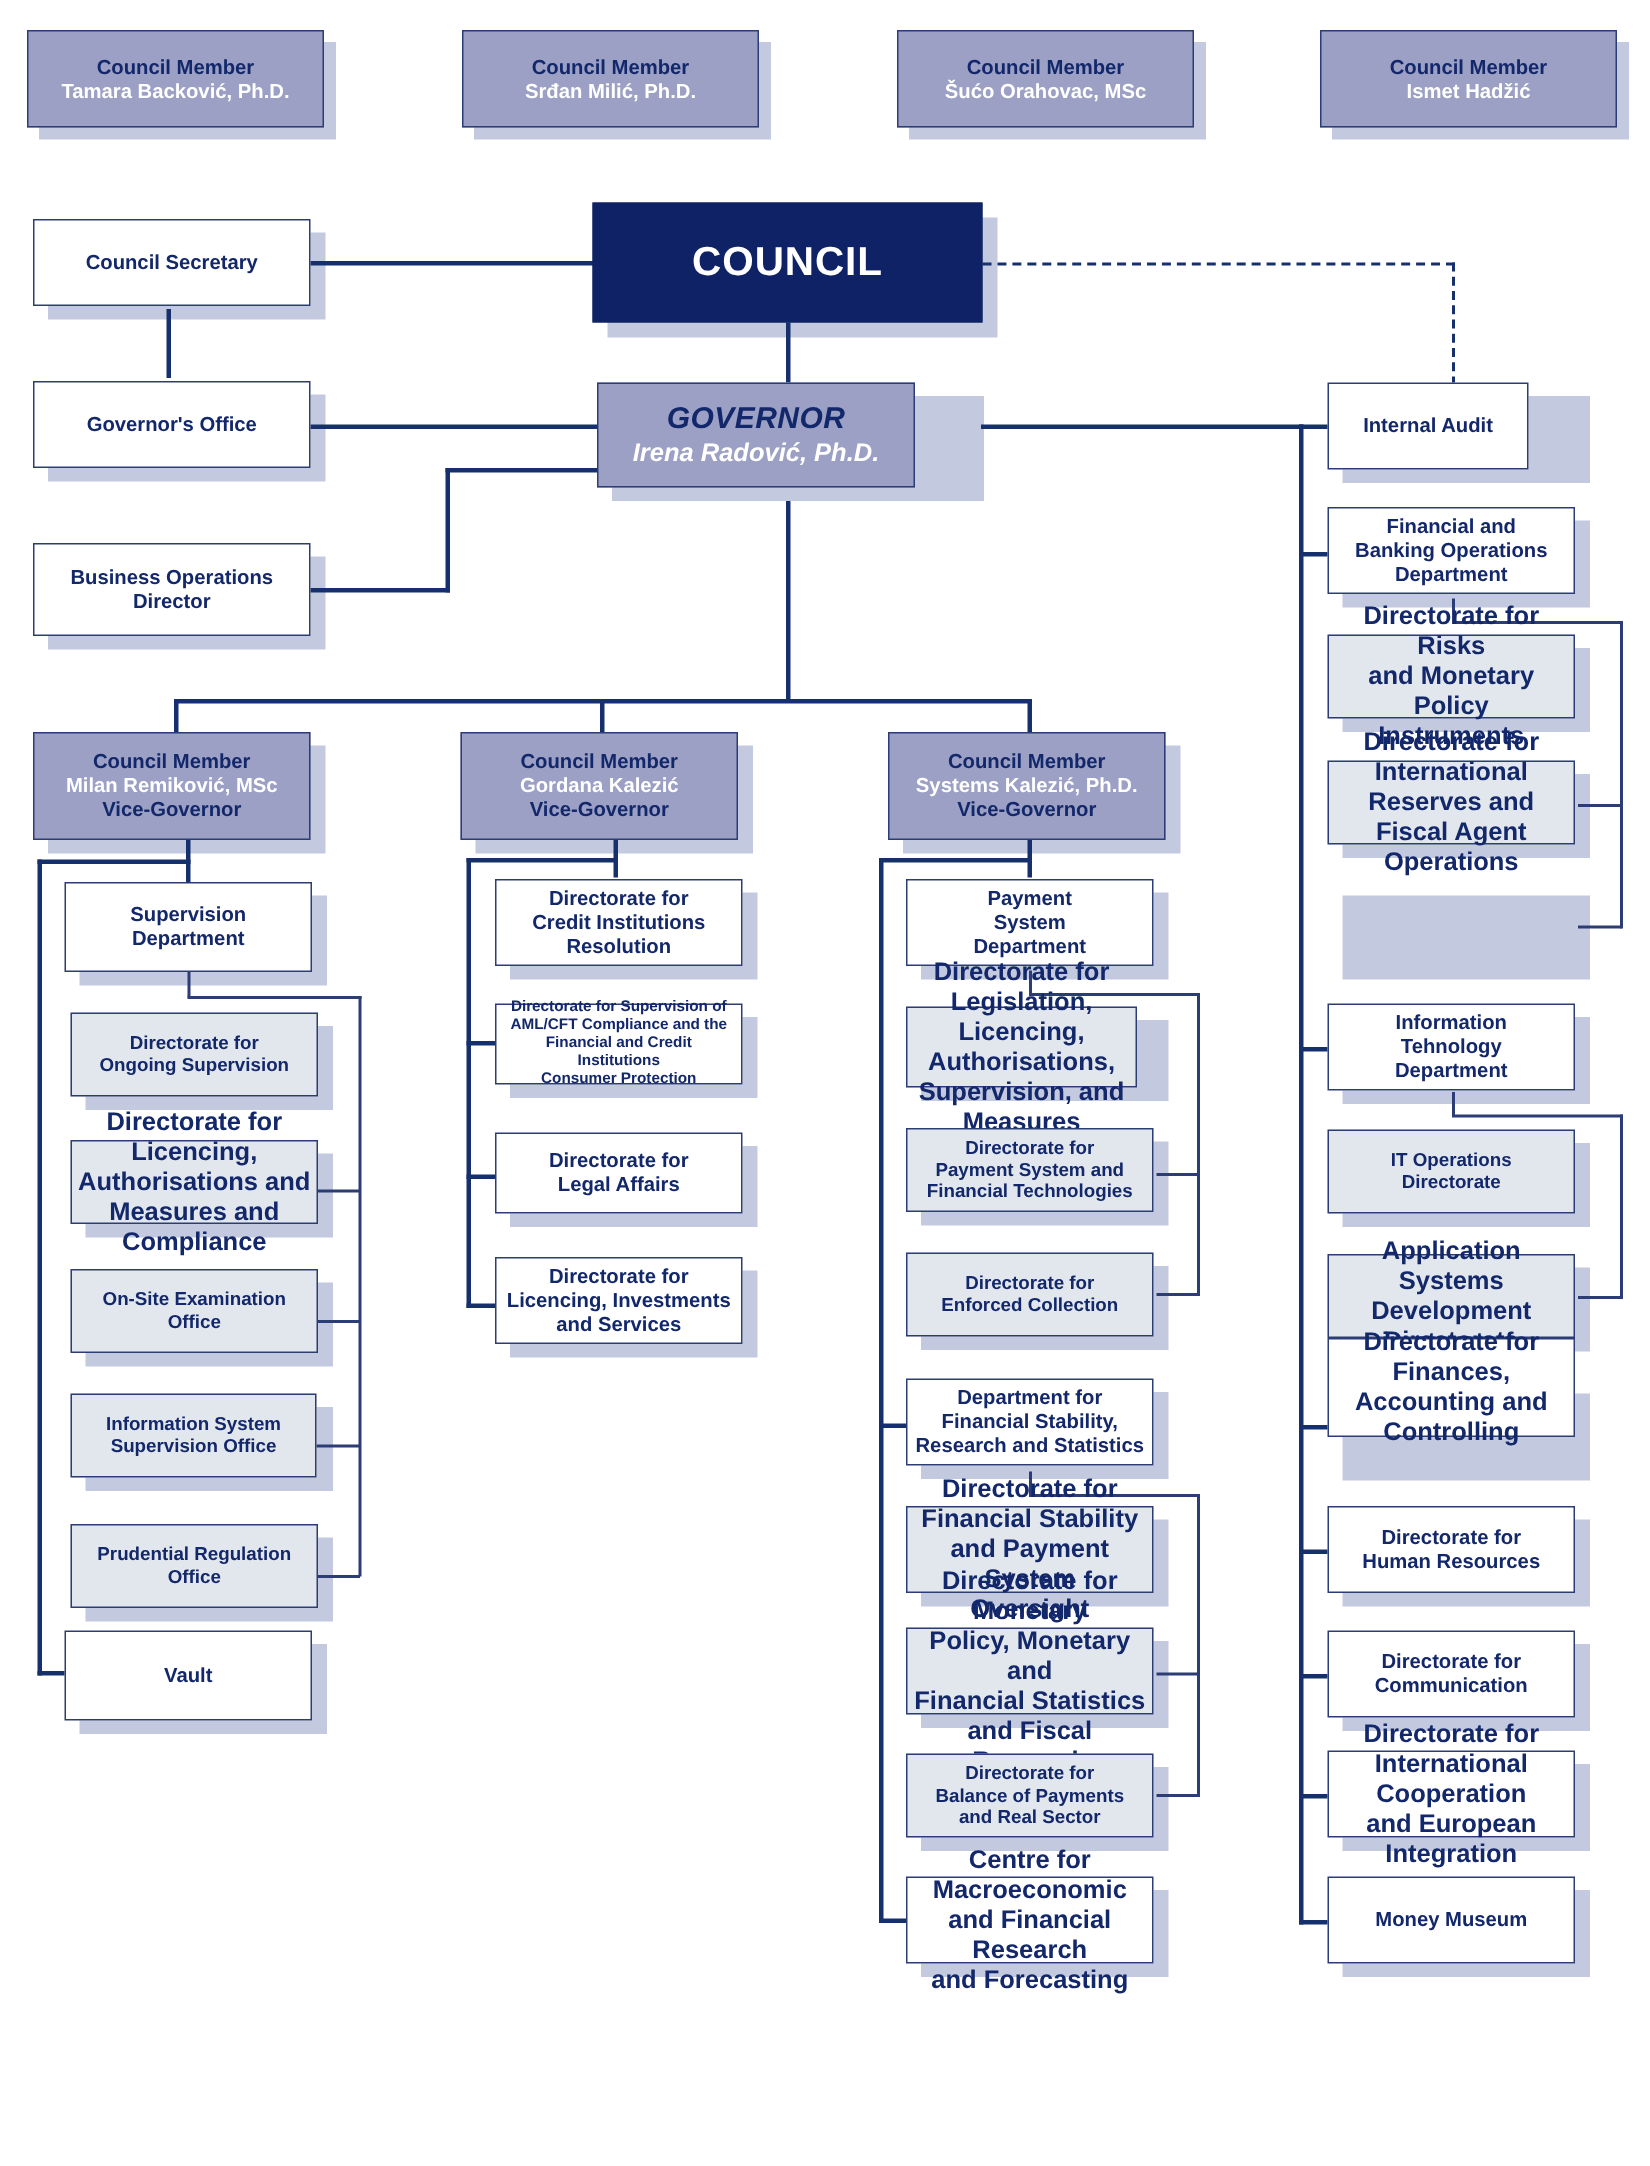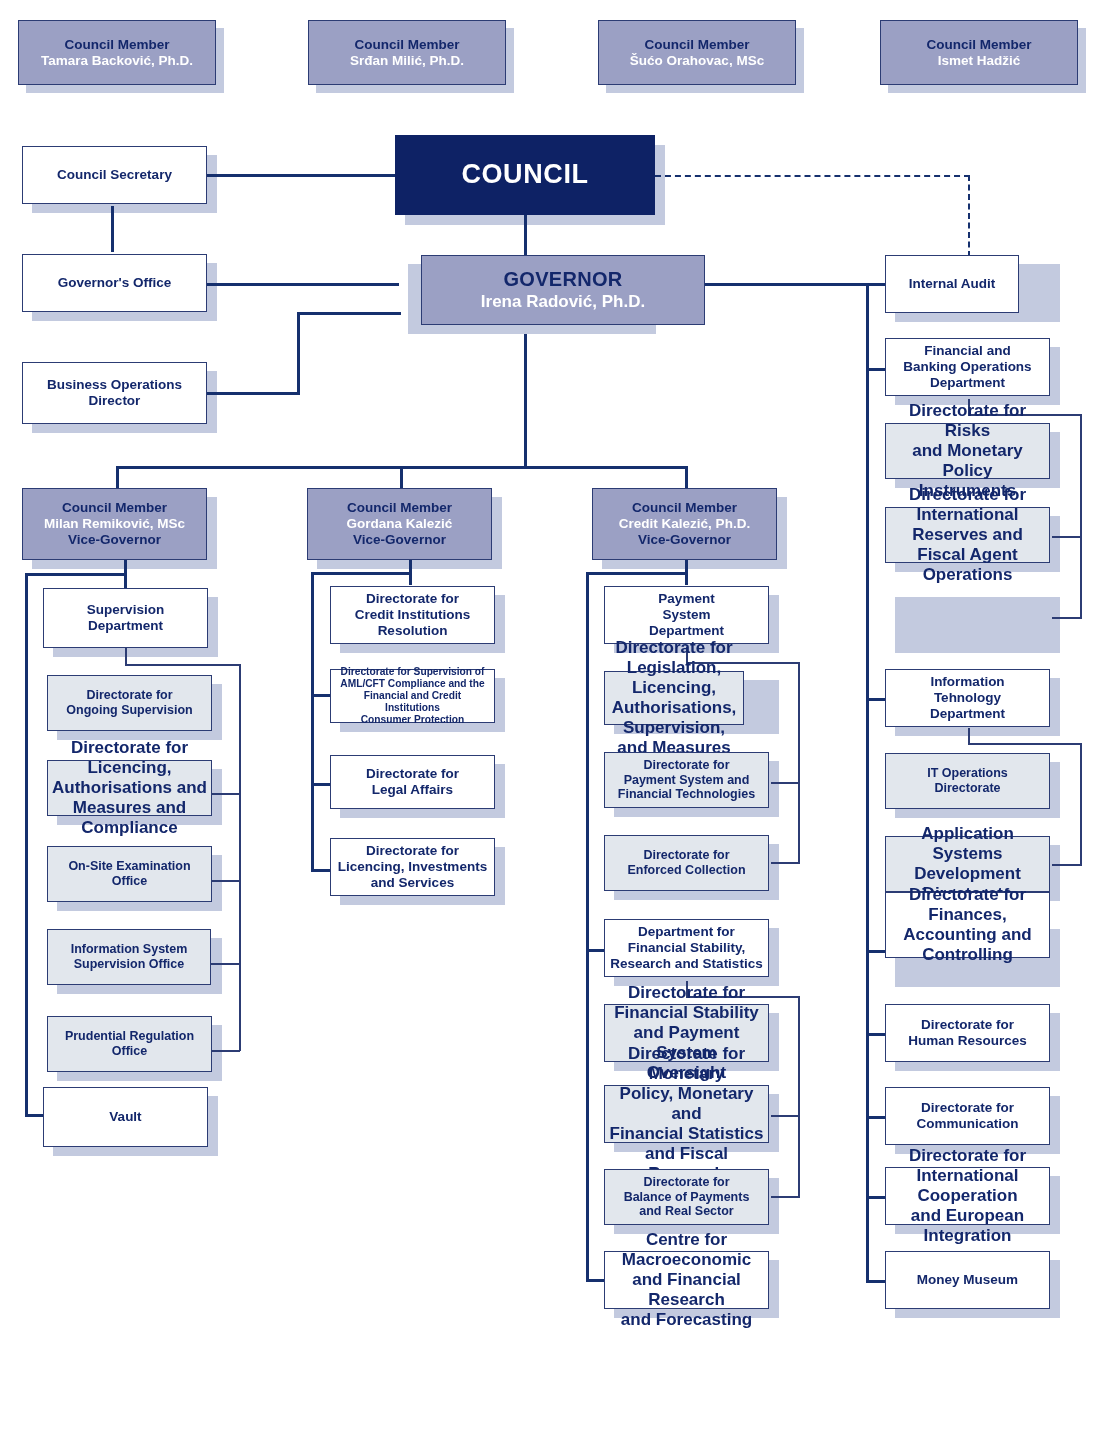--- a/index.html
+++ b/index.html
@@ -170,21 +170,21 @@
 
   <div class="shadow" style="left:32px;top:371px;width:185px;height:62px;"></div>
   <div class="box v-white" style="left:22px;top:362px;width:185px;height:62px;">
     <div class="lines">
       <span>Business Operations</span>
       <span>Director</span>
     </div>
   </div>
 
   <div class="shadow" style="left:408px;top:264px;width:248px;height:70px;"></div>
-  <div class="box v-gov" style="left:421px;top:255px;width:284px;height:70px;">
+  <div class="box v-gov" style="left:398px;top:255px;width:212px;height:70px;font-style:italic;">
     <div class="lines">
       <span class="ttl">GOVERNOR</span>
       <span class="nm">Irena Radović, Ph.D.</span>
     </div>
   </div>
 
   <div class="shadow" style="left:32px;top:497px;width:185px;height:72px;"></div>
   <div class="box v-lav" style="left:22px;top:488px;width:185px;height:72px;">
     <div class="lines">
       <span class="rl">Council Member</span>
@@ -199,21 +199,21 @@
       <span class="rl">Council Member</span>
       <span class="nm">Gordana Kalezić</span>
       <span class="rl">Vice-Governor</span>
     </div>
   </div>
 
   <div class="shadow" style="left:602px;top:497px;width:185px;height:72px;"></div>
   <div class="box v-lav" style="left:592px;top:488px;width:185px;height:72px;">
     <div class="lines">
       <span class="rl">Council Member</span>
-      <span class="nm">Credit Kalezić, Ph.D.</span>
+      <span class="nm">Systems Kalezić, Ph.D.</span>
       <span class="rl">Vice-Governor</span>
     </div>
   </div>
 
   <div class="ln lnv" style="left:124px;top:560px;height:28px;"></div>
   <div class="ln lnh" style="left:25px;top:573px;width:102px;"></div>
   <div class="ln lnv" style="left:25px;top:573px;height:544px;"></div>
   <div class="ln lnh" style="left:25px;top:1114px;width:20px;"></div>
 
   <div class="ln lnv thin" style="left:125px;top:648px;height:17px;"></div>
@@ -344,21 +344,21 @@
   <div class="shadow" style="left:614px;top:595px;width:165px;height:58px;"></div>
   <div class="box v-white" style="left:604px;top:586px;width:165px;height:58px;">
     <div class="lines">
       <span>Payment</span>
       <span>System</span>
       <span>Department</span>
     </div>
   </div>
 
   <div class="shadow" style="left:614px;top:680px;width:165px;height:54px;"></div>
-  <div class="box v-grey fs-sm" style="left:604px;top:671px;width:140px;height:54px;">
+  <div class="box v-grey fs-sm" style="left:604px;top:671px;width:154px;height:54px;">
     <div class="lines">
       <span>Directorate for Legislation,</span>
       <span>Licencing, Authorisations,</span>
       <span>Supervision, and Measures</span>
     </div>
   </div>
 
   <div class="shadow" style="left:614px;top:761px;width:165px;height:56px;"></div>
   <div class="box v-grey" style="left:604px;top:752px;width:165px;height:56px;">
     <div class="lines">

